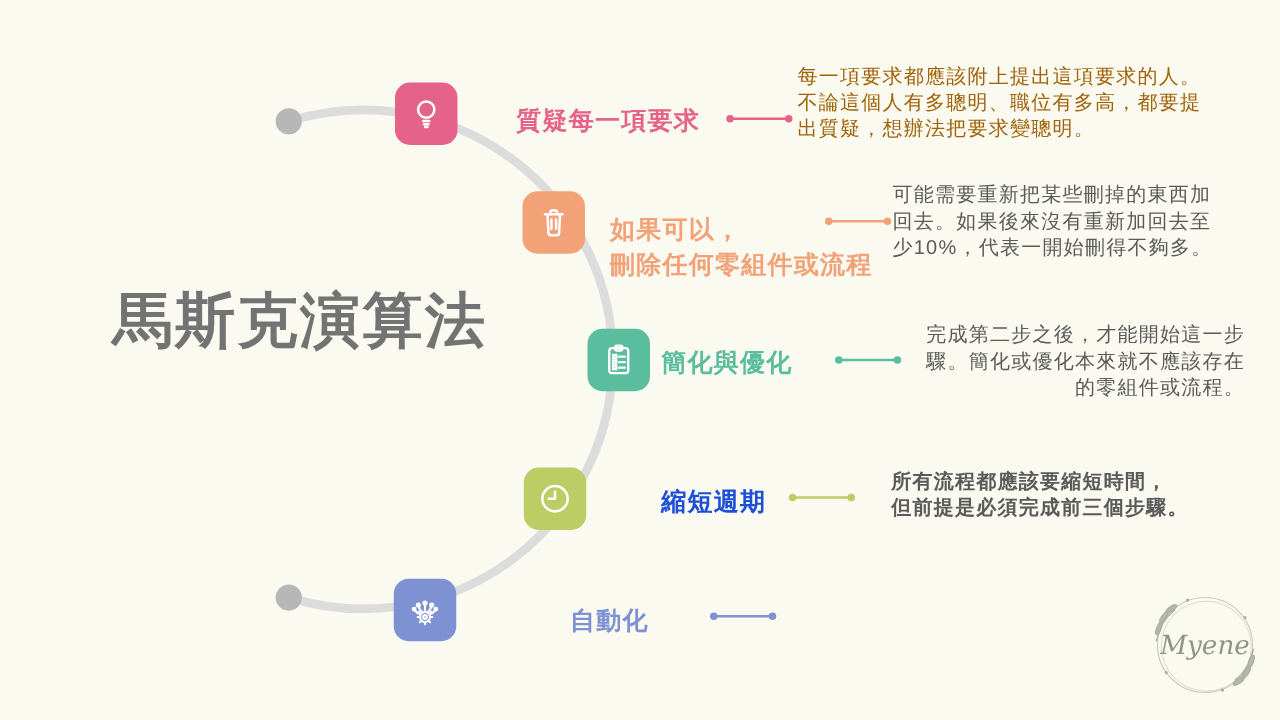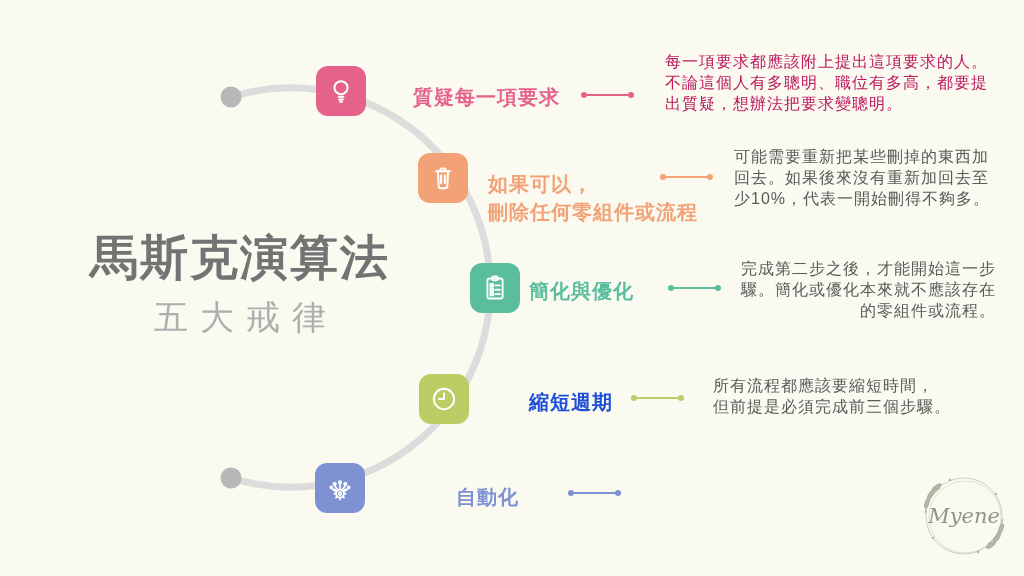--- a/index.html
+++ b/index.html
@@ -44,53 +44,52 @@
   .l4 { left: 529px; top: 388px; }
   .l5 { left: 456px; top: 483px; }
 
   .a1 { left: 584px; top: 94px; }
   .a2 { left: 663px; top: 176px; }
   .a3 { left: 671px; top: 287px; }
   .a4 { left: 634px; top: 397px; }
   .a5 { left: 571px; top: 492px; }
 
   .d1 { left: 638px; top: 52px; }
-  .d2 { left: 734px; top: 147px; }
+  .d2 { left: 714px; top: 147px; }
   .d3 { left: 741px; top: 259px; }
   .d4 { left: 713px; top: 376px; }
   .d5 { left: 646px; top: 459px; }
 
   .watermark { position: absolute; left: 906px; top: 460px; width: 116px; height: 116px; }
   .wm-text { font-family: "DejaVu Serif", serif; font-style: italic; font-size: 21px; }
 </style>
 </head>
 <body style="background: rgb(250, 250, 241);">
 
 <div class="canvas">
 
   <svg class="arc-svg" viewBox="0 0 1024 576">
     <path class="arc-path" d="M 231 97 A 199.6 199.6 0 1 1 231 478"></path>
     <circle class="arc-dot" cx="231" cy="97" r="10.5"></circle>
     <circle class="arc-dot" cx="231" cy="478" r="10.5"></circle>
   </svg>
 
   <div class="title-block">
     <div class="title-main" style="color: #737373;">馬斯克演算法</div>
-    <div class="title-sub" style="color: rgb(174, 174, 174);">五大戒律</div>
   </div>
 
   <div class="icon-box i1" style="background: rgb(229, 99, 138);">
     <svg viewBox="0 0 24 24" fill="none" stroke="#ffffff" stroke-width="1.5" stroke-linecap="round">
       <circle cx="12" cy="9.5" r="4.9"></circle>
       <path d="M10.2 16.4 h3.6 M10.6 18.3 h2.8 M11.3 20 h1.4"></path>
     </svg>
   </div>
   <div class="step-label l1" style="color: rgb(229, 99, 138); text-align: center;">質疑每一項要求</div>
   <div class="connector a1" style="color: rgb(229, 99, 138);"></div>
-  <div class="step-desc d1" style="color: #be185d; margin-left: 27px;">每一項要求都應該附上提出這項要求的人。
+  <div class="step-desc d1" style="color: #a16207;">每一項要求都應該附上提出這項要求的人。
 不論這個人有多聰明、職位有多高，都要提
 出質疑，想辦法把要求變聰明。</div>
 
   <div class="icon-box i2" style="background: rgb(242, 162, 118);">
     <svg viewBox="0 0 24 24" fill="none" stroke="#ffffff" stroke-width="1.5" stroke-linecap="round" stroke-linejoin="round">
       <path d="M6.8 7 h10.4"></path>
       <path d="M10 7 V5.8 a1 1 0 0 1 1 -1 h2 a1 1 0 0 1 1 1 V7"></path>
       <path d="M8.2 7 l.6 11.2 a1.6 1.6 0 0 0 1.6 1.5 h3.2 a1.6 1.6 0 0 0 1.6 -1.5 L15.8 7"></path>
       <path d="M10.6 10.2 v5.6 M13.4 10.2 v5.6"></path>
     </svg>
@@ -119,21 +118,21 @@
 的零組件或流程。</div>
 
   <div class="icon-box i4" style="background: rgb(188, 205, 102);">
     <svg viewBox="0 0 24 24" fill="none" stroke="#ffffff" stroke-width="1.5" stroke-linecap="round">
       <circle cx="12" cy="12" r="7.6"></circle>
       <path d="M12 12 V7.8 M12 12 H8.2"></path>
     </svg>
   </div>
   <div class="step-label l4" style="color: #1d4ed8;">縮短週期</div>
   <div class="connector a4" style="color: rgb(188, 205, 102);"></div>
-  <div class="step-desc d4" style="color: rgb(90, 90, 90);">所有流程都應該要縮短時間，
+  <div class="step-desc d4" style="color: rgb(90, 90, 90); font-weight: bold;">所有流程都應該要縮短時間，
 但前提是必須完成前三個步驟。</div>
 
   <div class="icon-box i5" style="background: rgb(126, 146, 211);">
     <svg viewBox="0 0 24 24" fill="none" stroke="#ffffff" stroke-width="1.3" stroke-linecap="round">
       <circle cx="12" cy="16.2" r="3"></circle>
       <circle cx="12" cy="16.2" r="1.1"></circle>
       <path d="M15 16.2 h1.4 M14.1 18.3 l1 1 M12 19.2 v1.4 M9.9 18.3 l-1 1 M9 16.2 H7.6 M9.2 14 l-1 -1 M14.8 14 l1 -1"></path>
       <path d="M12 13 V8.8"></path>
         <circle cx="12" cy="7.8" r="0.9"></circle>
       <path d="M10.5 13.4 C9.2 12.4 8.5 11.2 8.2 9.9"></path>

